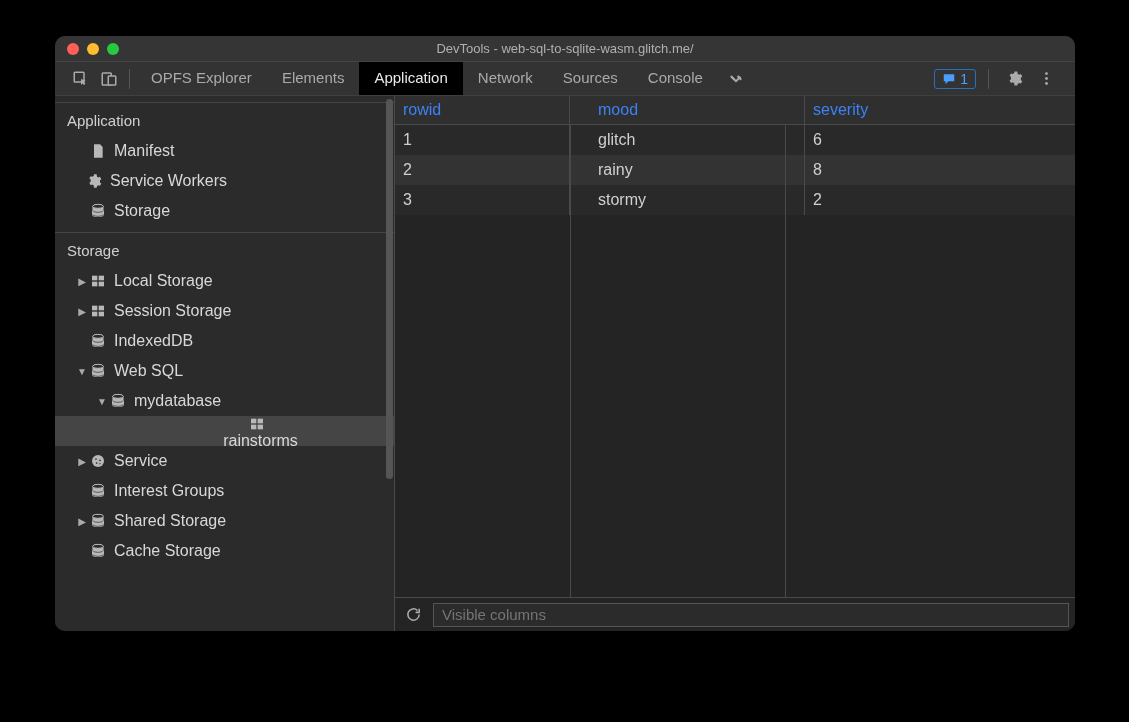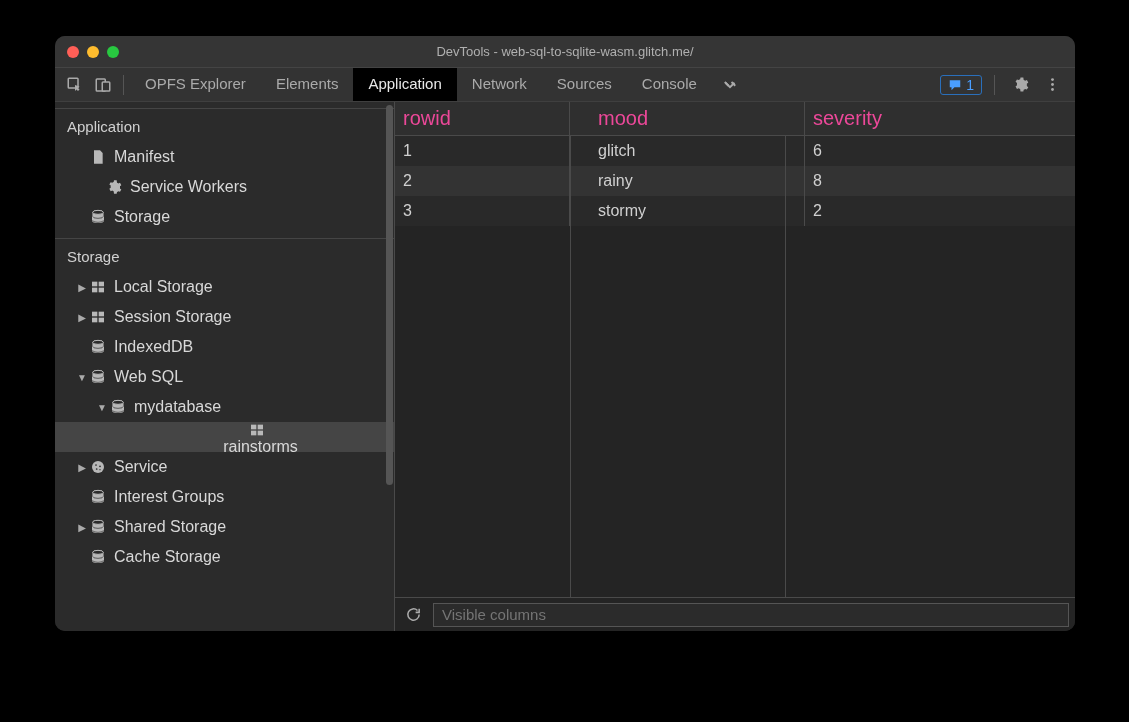--- a/index.html
+++ b/index.html
@@ -1,23 +1,23 @@
 <!DOCTYPE html>
 <html><head>
 <meta charset="utf-8">
 <style>
 * { margin:0; padding:0; box-sizing:border-box; font-family:-apple-system,BlinkMacSystemFont,"Segoe UI",Arial,sans-serif; }
 body { background:#000; width:1129px; height:722px; position:relative; }
 .window { position:absolute; left:55px; top:36px; width:1020px; height:595px; background:#2b2b2b; border-radius:10px; display:flex; flex-direction:column; overflow:hidden; box-shadow:0 10px 40px rgba(0,0,0,.6); }
-.titlebar { height:32px; background:#353535; display:flex; align-items:center; position:relative; border-bottom:1px solid #444; }
+.titlebar { height:26px; background:#353535; display:flex; align-items:center; position:relative; border-bottom:1px solid #444; }
 .traffic { display:flex; gap:8px; padding-left:12px; }
 .traffic span { width:12px; height:12px; border-radius:50%; }
 .tl-close{background:#ff5f57;} .tl-min{background:#febc2e;} .tl-max{background:#28c840;}
 .titlebar-title { position:absolute; left:0; right:0; text-align:center; font-size:13px; color:#b0b0b0; pointer-events:none; }
-.toolbar { height:34px; background:#333; display:flex; align-items:center; padding:0 6px; border-bottom:1px solid #3f3f3f; }
+.toolbar { height:34px; background:#333; display:flex; align-items:center; padding:0 12px; border-bottom:1px solid #3f3f3f; }
 .tool-btn { width:28px; height:28px; display:flex; align-items:center; justify-content:center; color:#aaa; }
 .tool-btn svg{width:18px;height:18px;}
 .divider { width:1px; height:20px; background:#555; margin:0 6px; }
 .tabs { display:flex; align-items:stretch; height:100%; }
 .tab { display:flex; align-items:center; padding:0 15px; font-size:15px; color:#aaa; border-bottom:2px solid transparent; }
 .tab.active { background:#000; color:#e8e8e8; }
 .toolbar-right { margin-left:auto; display:flex; align-items:center; gap:6px; padding-right:4px; }
 .badge { display:flex; align-items:center; gap:4px; border:1px solid #2a6fbb; border-radius:3px; padding:1px 7px; color:#4a9eff; font-size:14px; }
 .badge svg{width:14px;height:14px;fill:#4a9eff;}
 .gear, .more { width:26px; height:26px; display:flex; align-items:center; justify-content:center; color:#aaa; }
@@ -27,21 +27,21 @@
 .sb-scroll-thumb{position:absolute;right:1px;top:3px;width:7px;height:380px;background:#555;border-radius:4px;}
 .sb-section-head { padding:9px 12px 7px 12px; font-size:15px; color:#d0d0d0; }
 .sb-section-head:not(:first-child){border-top:1px solid #454545;margin-top:6px;}
 .sb-item { display:flex; align-items:center; height:30px; font-size:16px; color:#d8d8d8; cursor:pointer; }
 .sb-item.selected { background:#454545;flex-direction:column; }
 .sb-arrow { width:14px; display:flex; justify-content:center; font-size:10px; color:#aaa; }
 .sb-icon { width:18px; height:18px; margin-right:7px; display:flex; align-items:center; justify-content:center; }
 .sb-icon svg{width:16px;height:16px;fill:#b8b8b8;}
 .main { flex:1; display:flex; flex-direction:column; background:#242424; }
 .thead { display:flex; background:#2f2f2f; border-bottom:1px solid #4a4a4a; }
-.th { padding:5px 8px; font-size:20px; color:#ec4899; border-right:1px solid #4a4a4a; }
+.th { padding:5px 8px; font-size:16px; color:#3b82f6; border-right:1px solid #4a4a4a; }
 .th:last-child{border-right:none;}
 .col0{width:175px;} .col1{width:215px;margin-left:20px;} .col2{flex:1;}
 .tbody { flex:1; position:relative; }
 .trow { display:flex; height:30px; align-items:center; }
 .trow:nth-child(odd){background:#292929;}
 .trow:nth-child(even){background:#333333;}
 .td { padding:3px 8px; font-size:16px; color:#d0d0d0; border-right:1px solid #4a4a4a; height:100%; display:flex; align-items:center; }
 .td:last-child{border-right:none;}
 .col-divider{position:absolute;top:0;bottom:0;width:1px;background:#4a4a4a;}
 .footer { height:34px; border-top:1px solid #4a4a4a; display:flex; align-items:center; padding:2px 6px; gap:8px; }
@@ -121,21 +121,21 @@
     <div class="sb-section-head">Application</div>
         <div class="sb-item" style="padding-left: 20px;">
           <span class="sb-arrow"></span>
           <span class="sb-icon">
             <svg viewBox="0 0 24 24">
               <path d="M6 2h9l4 4v16H6z" fill="#b8b8b8"></path>
             </svg>
           </span>
           <span>Manifest</span>
         </div>
-        <div class="sb-item" style="padding-left: 36px;">
+        <div class="sb-item" style="padding-left: 16px;">
           <span class="sb-arrow"></span>
           <span class="sb-icon">
             <svg viewBox="0 0 24 24" fill="#b8b8b8">
               <path d="M12 8a4 4 0 100 8 4 4 0 000-8zm9 4c0-.4 0-.8-.1-1.2l2.1-1.6-2-3.4-2.5 1a7 7 0 00-2-1.2L16 2h-4l-.5 2.6a7 7 0 00-2 1.2l-2.5-1-2 3.4 2.1 1.6A7 7 0 007 12c0 .4 0 .8.1 1.2L5 14.8l2 3.4 2.5-1a7 7 0 002 1.2L12 22h4l.5-2.6a7 7 0 002-1.2l2.5 1 2-3.4-2.1-1.6c.1-.4.1-.8.1-1.2z"></path>
             </svg>
           </span>
           <span>Service Workers</span>
         </div>
         <div class="sb-item" style="padding-left: 20px;">
           <span class="sb-arrow"></span>

